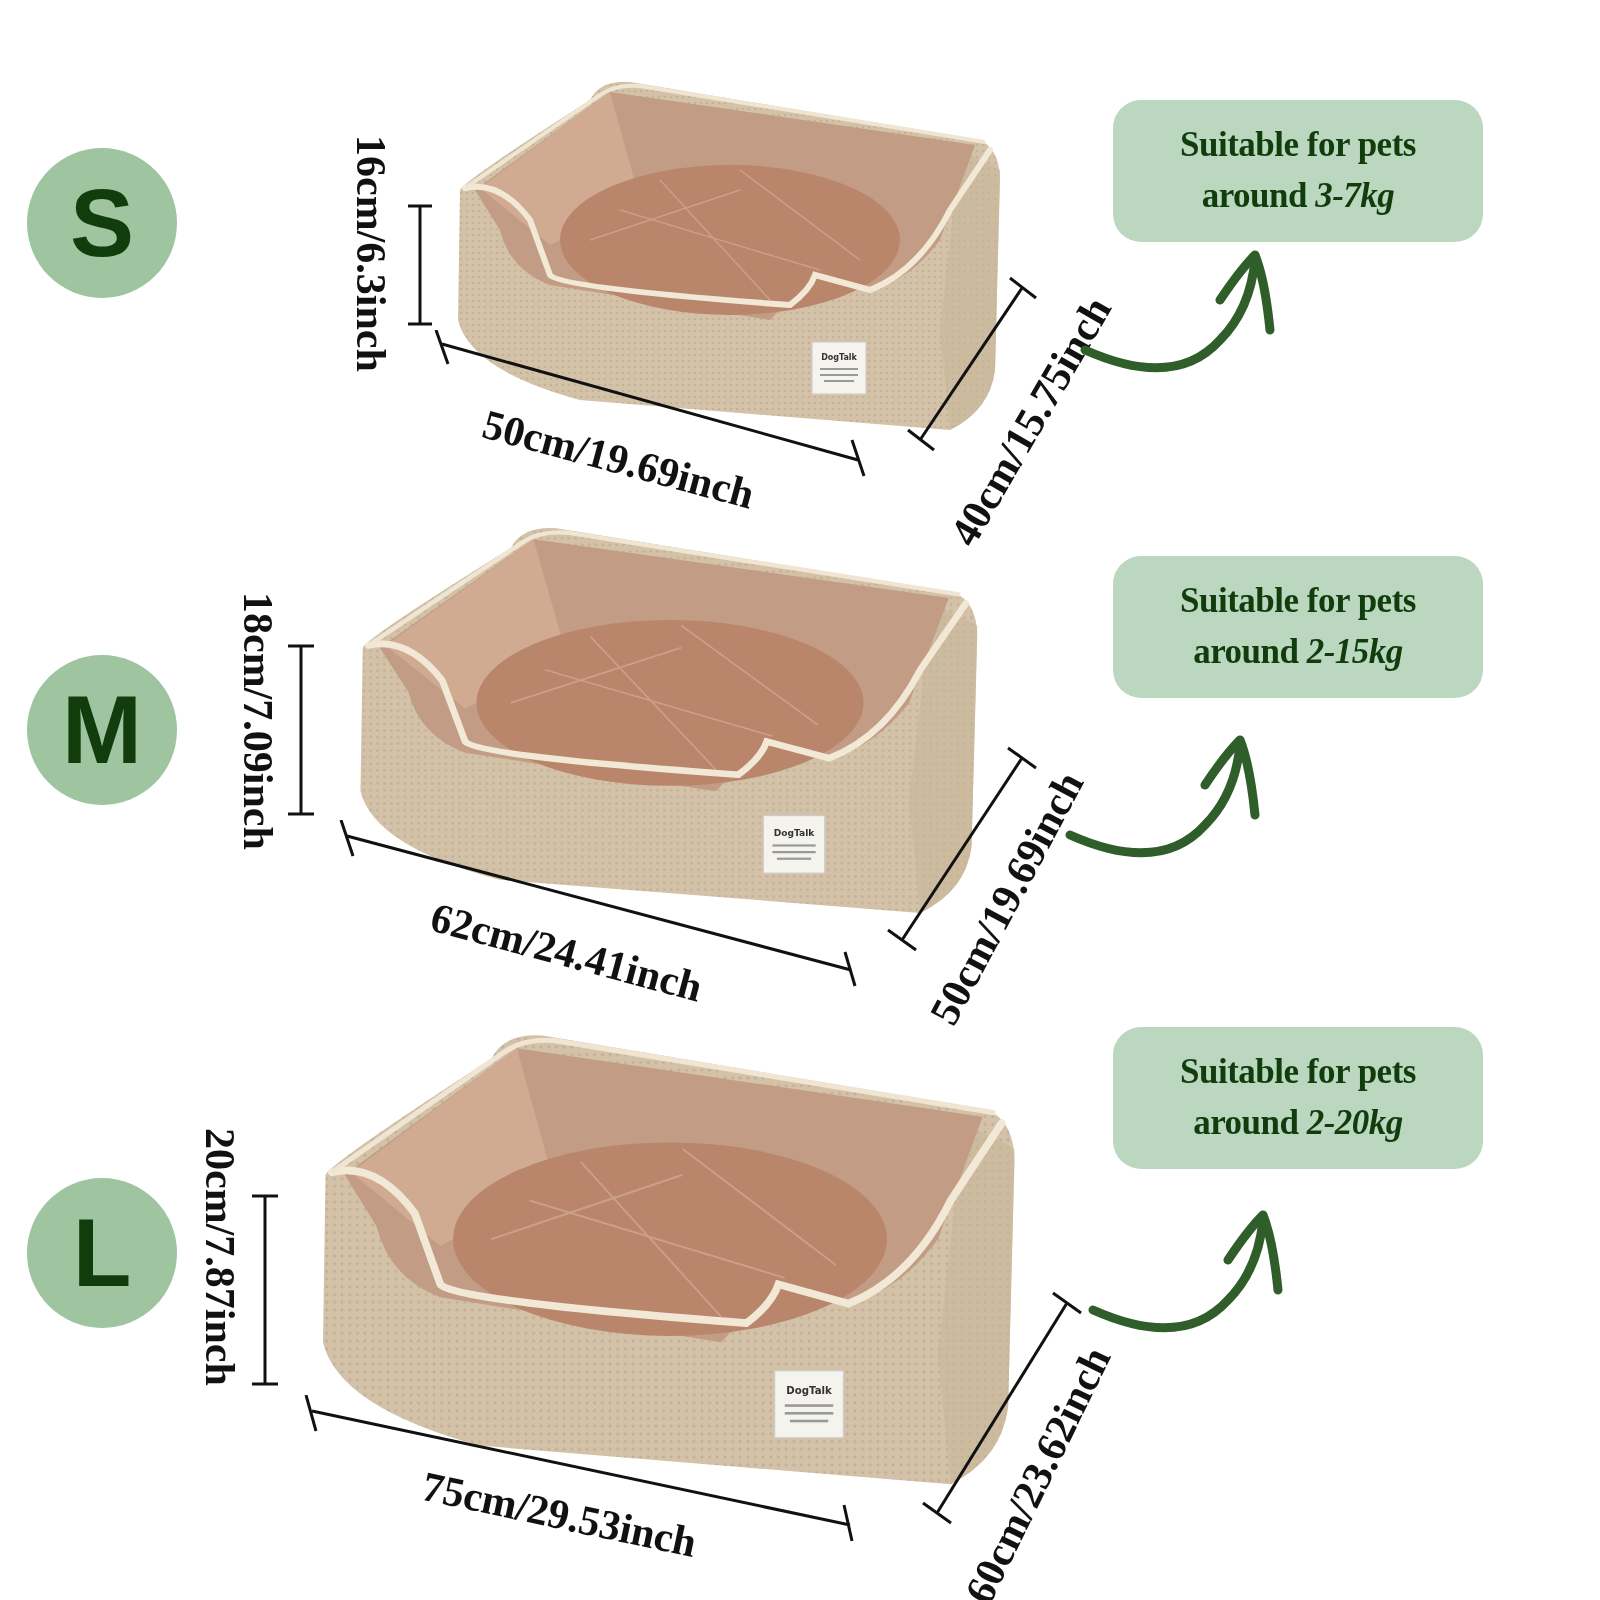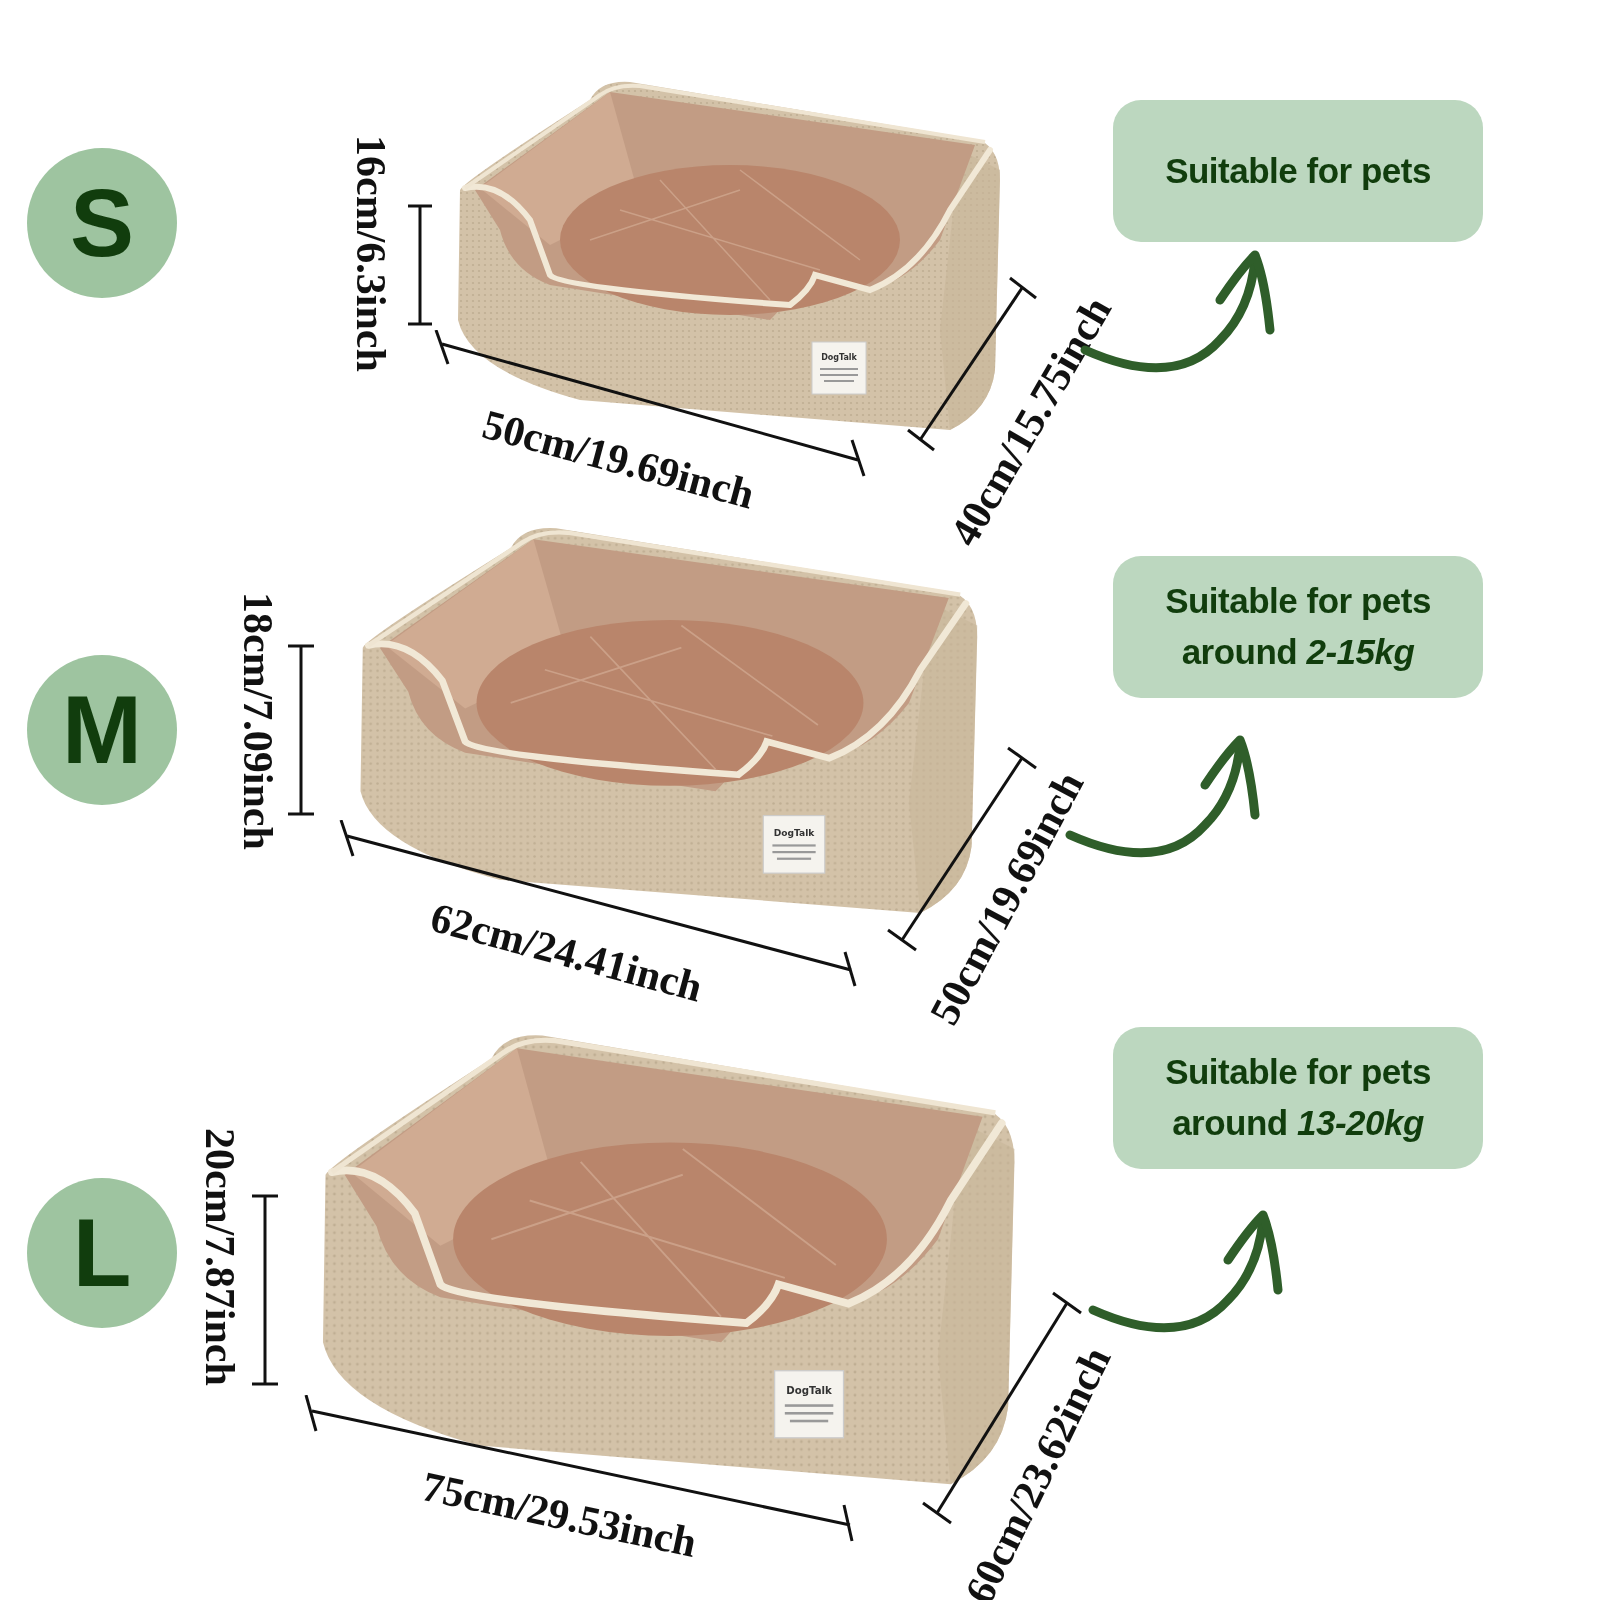--- a/index.html
+++ b/index.html
@@ -7,21 +7,21 @@
     .size-circle {
       position: absolute; width: 150px; height: 150px; border-radius: 50%;
       background: #9ec4a0; display: flex; align-items: center; justify-content: center;
     }
     .size-letter {
       font-family: "Liberation Sans", sans-serif; font-weight: 700; font-size: 96px; color: #113d0d; line-height: 1;
     }
     .pill {
       position: absolute; width: 370px; height: 142px; border-radius: 28px; background: #bcd7bf;
       display: flex; flex-direction: column; align-items: center; justify-content: center;
-      color: #113d0d; font-family: Liberation Sans, sans-serif; font-weight: 700; font-size: 35px; line-height: 1.45;
+      color: #113d0d; font-family: Liberation Serif, serif; font-weight: 700; font-size: 35px; line-height: 1.45;
       letter-spacing: -0.5px;
     }
     .pill .weight { font-style: italic; }
     .bed { position: absolute; }
     .dim {
       position: absolute; font-family: "Liberation Serif", serif; font-weight: 700; font-size: 42px; color: #111; white-space: nowrap;
       transform-origin: 0 0;
     }
     .arrow { position: absolute; }
   </style>
@@ -82,20 +82,21 @@
 </svg>
 <div class="dim" style="left:940px;top:530px;transform:rotate(-60deg);">40cm/15.75inch</div>
 
 <svg class="arrow" style="left:1075px;top:240px;" width="210" height="150" viewBox="0 0 210 150">
   <path d="M10 110 Q100 150 145 100 Q175 70 180 20" stroke="#2f5e2a" stroke-width="9" fill="none" stroke-linecap="round"></path>
   <path d="M145 60 Q165 30 180 15 Q190 40 195 90" stroke="#2f5e2a" stroke-width="9" fill="none" stroke-linecap="round" stroke-linejoin="round"></path>
 </svg>
 
 <div class="pill" style="left:1113px;top:100px;">
   <div>Suitable for pets</div>
+  <div><span>around</span> <span class="weight">3-7kg</span></div>
 </div>
 
 <div class="size-circle" style="left:27px;top:655px;">
   <span class="size-letter">M</span>
 </div>
 
 <svg class="bed" style="left:340px;top:515px;" width="660" height="420" viewBox="0 0 580 380" preserveAspectRatio="none">
   <path d="M20 120 Q25 110 150 30 Q160 10 190 12 L540 70 Q560 80 560 110 L555 300 Q550 340 510 360 L140 330 Q30 300 18 250 Z" fill="url(#weave)"></path>
   <path d="M520 80 L560 100 L555 300 Q550 340 510 360 L500 260 Z" fill="#c8b59a" opacity="0.6"></path>
   <path d="M35 120 L170 22 L535 75 L500 170 Q470 210 430 220 L365 210 Q340 240 330 250 L110 215 Q70 200 60 160 Z" fill="#c29c84"></path>
@@ -183,14 +184,14 @@
 </svg>
 <div class="dim" style="left:955px;top:1590px;transform:rotate(-64deg);">60cm/23.62inch</div>
 
 <svg class="arrow" style="left:1083px;top:1200px;" width="210" height="150" viewBox="0 0 210 150">
   <path d="M10 110 Q100 150 145 100 Q175 70 180 20" stroke="#2f5e2a" stroke-width="9" fill="none" stroke-linecap="round"></path>
   <path d="M145 60 Q165 30 180 15 Q190 40 195 90" stroke="#2f5e2a" stroke-width="9" fill="none" stroke-linecap="round" stroke-linejoin="round"></path>
 </svg>
 
 <div class="pill" style="left:1113px;top:1027px;">
   <div>Suitable for pets</div>
-  <div><span>around</span> <span class="weight">13-20kg</span></div>
+  <div><span>around</span> <span class="weight">2-20kg</span></div>
 </div>
 
 </body></html>

